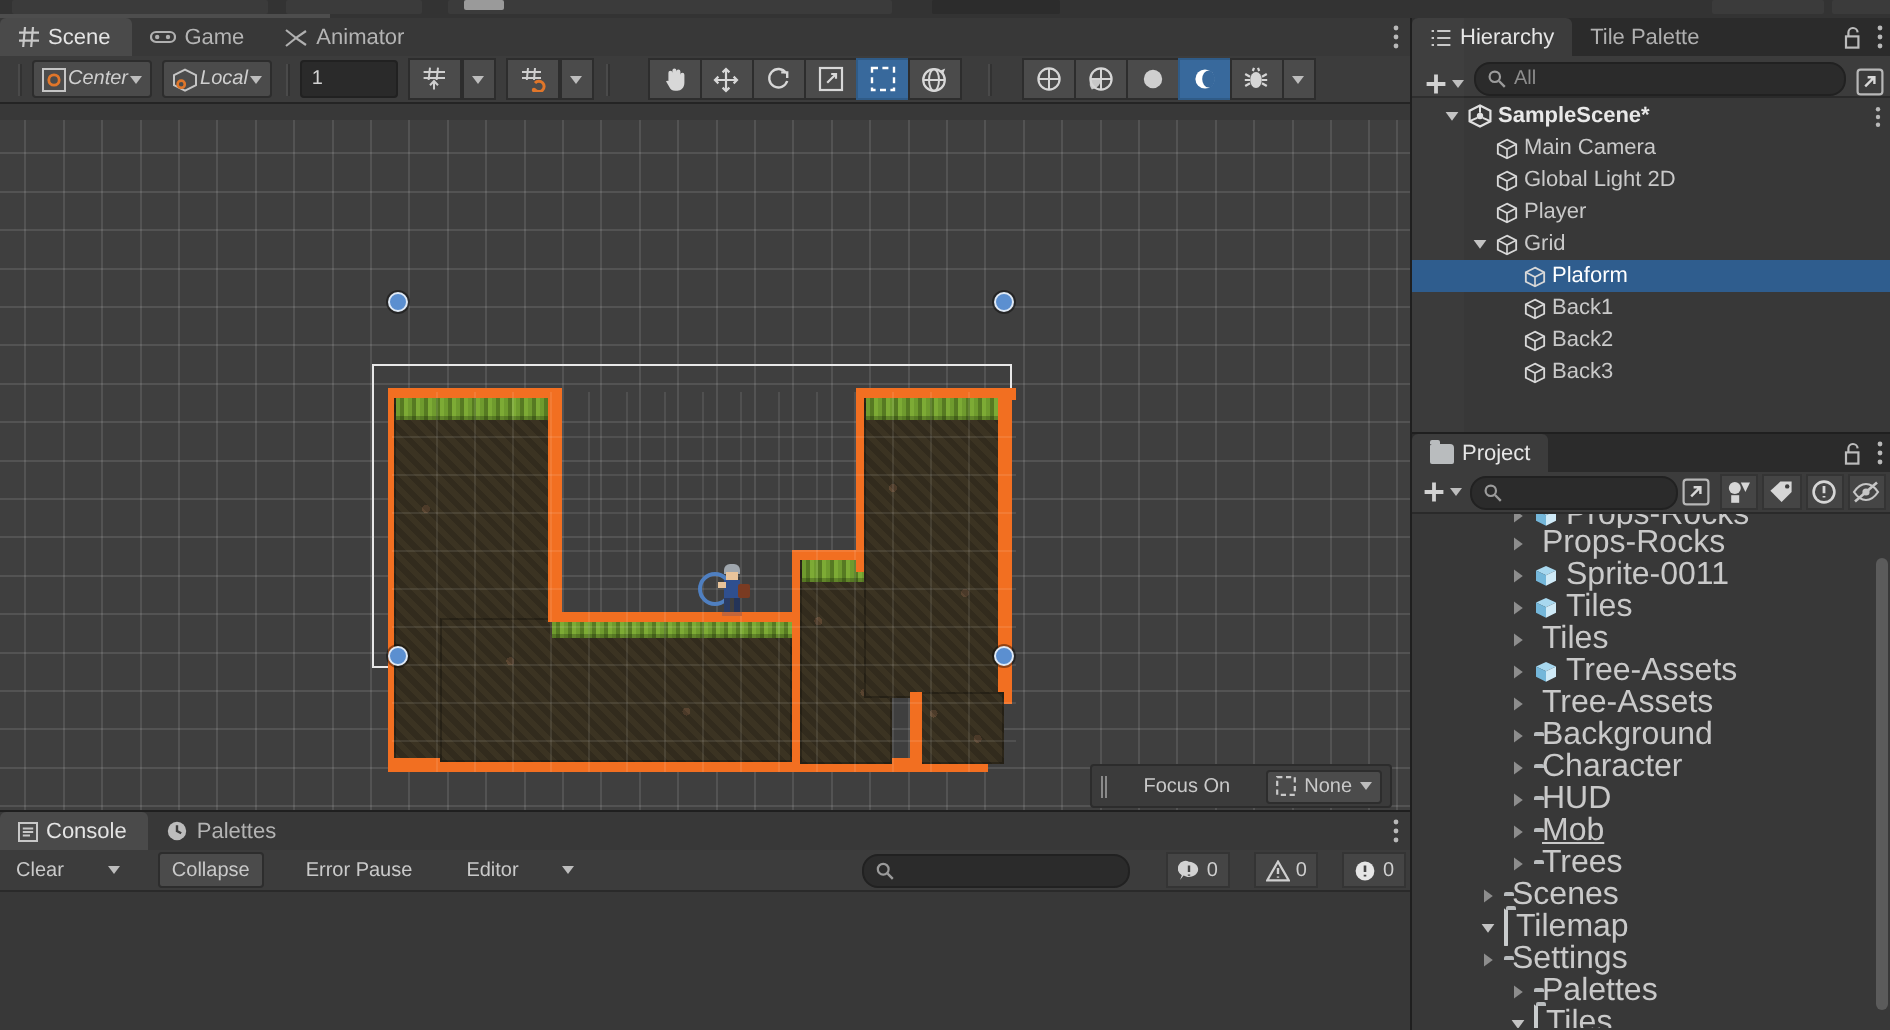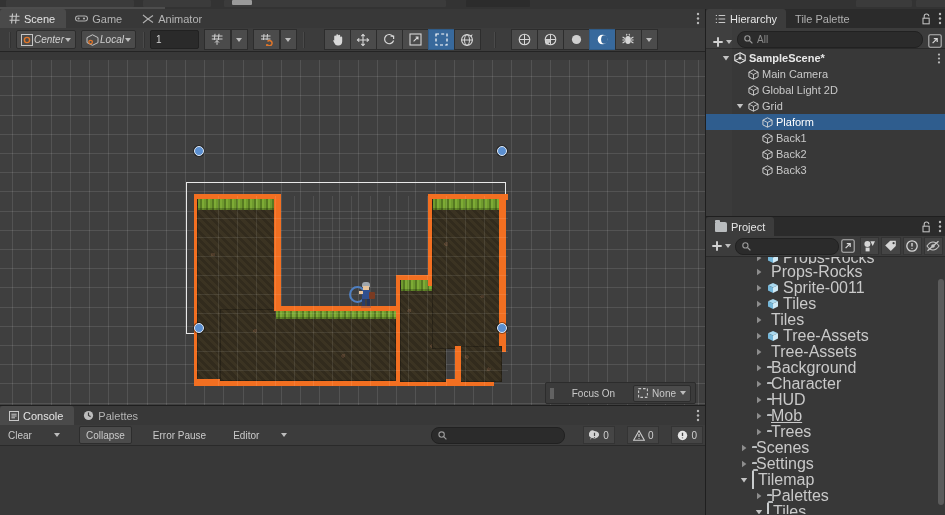--- a/index.html
+++ b/index.html
@@ -576,20 +576,28 @@
         </div>
         <div class="hrow" style="padding-left: 28px;">
           <span class="tw"></span>
           <span class="ico"><svg width="11" height="11" viewBox="0 0 12 12">
               <path d="M6 0.9 L11 3.4 V8.6 L6 11.1 L1 8.6 V3.4 Z" fill="none" stroke="#d9d9d9" stroke-width="1"></path>
               <path d="M1 3.4 L6 6 L11 3.4 M6 6 V11.1" fill="none" stroke="#d9d9d9" stroke-width="0.9"></path>
             </svg></span>
           <span>Global Light 2D</span>
         </div>
         <div class="hrow" style="padding-left: 28px;">
+          <span class="tw"></span>
+          <span class="ico"><svg width="11" height="11" viewBox="0 0 12 12">
+              <path d="M6 0.9 L11 3.4 V8.6 L6 11.1 L1 8.6 V3.4 Z" fill="none" stroke="#d9d9d9" stroke-width="1"></path>
+              <path d="M1 3.4 L6 6 L11 3.4 M6 6 V11.1" fill="none" stroke="#d9d9d9" stroke-width="0.9"></path>
+            </svg></span>
+          <span>Player</span>
+        </div>
+        <div class="hrow" style="padding-left: 28px;">
           <span class="tw">
             <svg width="8" height="8" viewBox="0 0 8 8">
               <path d="M0.8 2 L7.2 2 L4 6.4 Z" fill="#c3c3c3"></path>
             </svg>
           </span>
           <span class="ico"><svg width="11" height="11" viewBox="0 0 12 12">
               <path d="M6 0.9 L11 3.4 V8.6 L6 11.1 L1 8.6 V3.4 Z" fill="none" stroke="#d9d9d9" stroke-width="1"></path>
               <path d="M1 3.4 L6 6 L11 3.4 M6 6 V11.1" fill="none" stroke="#d9d9d9" stroke-width="0.9"></path>
             </svg></span>
           <span>Grid</span>
@@ -835,35 +843,35 @@
             <svg width="8" height="8" viewBox="0 0 8 8">
               <path d="M2 0.8 L2 7.2 L6.4 4 Z" fill="#8d8d8d"></path>
             </svg>
           </span>
           <span class="ico"><span class="folder"></span></span>
           <span>Scenes</span>
         </div>
         <div class="prow" style="padding-left: 33px;">
           <span class="tw">
             <svg width="8" height="8" viewBox="0 0 8 8">
+              <path d="M0.8 2 L7.2 2 L4 6.4 Z" fill="#c3c3c3"></path>
+            </svg>
+          </span>
+          <span class="ico"><span class="folder open"></span></span>
+          <span>Tilemap</span>
+        </div>
+        <div class="prow" style="padding-left: 33px;">
+          <span class="tw">
+            <svg width="8" height="8" viewBox="0 0 8 8">
               <path d="M2 0.8 L2 7.2 L6.4 4 Z" fill="#8d8d8d"></path>
             </svg>
           </span>
           <span class="ico"><span class="folder"></span></span>
           <span>Settings</span>
         </div>
-        <div class="prow" style="padding-left: 33px;">
-          <span class="tw">
-            <svg width="8" height="8" viewBox="0 0 8 8">
-              <path d="M0.8 2 L7.2 2 L4 6.4 Z" fill="#c3c3c3"></path>
-            </svg>
-          </span>
-          <span class="ico"><span class="folder open"></span></span>
-          <span>Tilemap</span>
-        </div>
         <div class="prow" style="padding-left: 48px;">
           <span class="tw">
             <svg width="8" height="8" viewBox="0 0 8 8">
               <path d="M2 0.8 L2 7.2 L6.4 4 Z" fill="#8d8d8d"></path>
             </svg>
           </span>
           <span class="ico"><span class="folder"></span></span>
           <span>Palettes</span>
         </div>
         <div class="prow" style="padding-left: 48px;">

